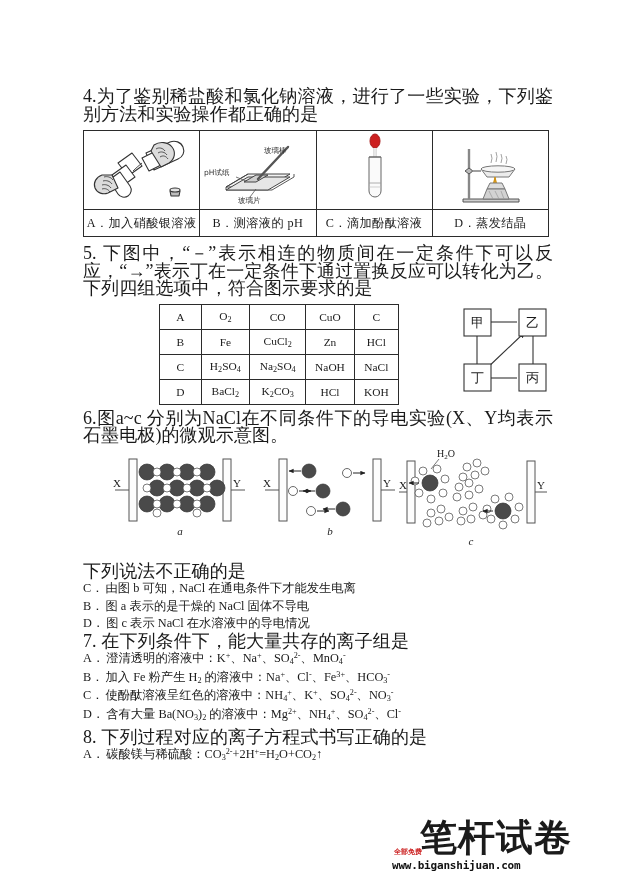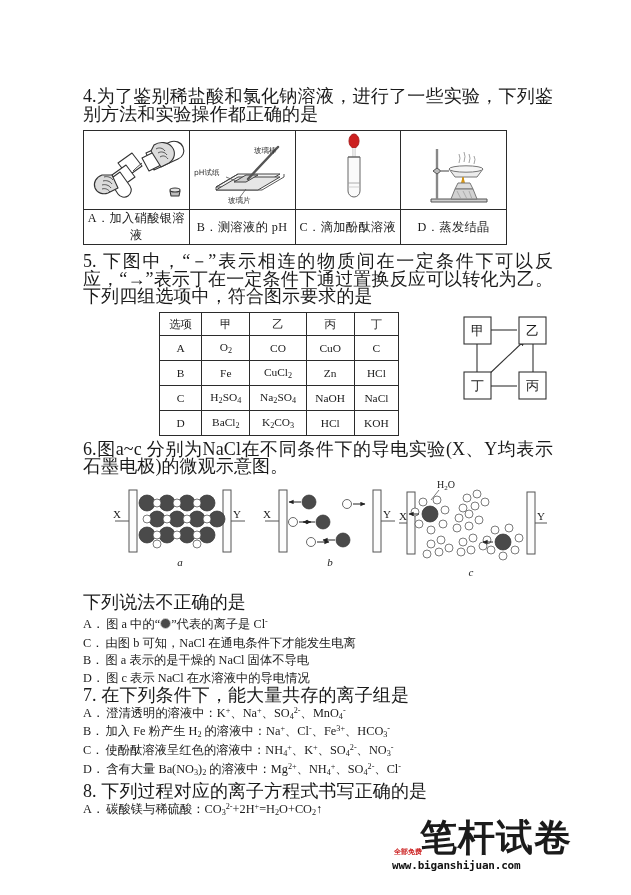--- a/index.html
+++ b/index.html
@@ -42,21 +42,21 @@
   }
   .opt-label { margin-right: 2px; }
   sub { font-size: 8.2px; vertical-align: baseline; position: relative; top: 2px; }
   sup { font-size: 8.2px; vertical-align: baseline; position: relative; top: -4px; }
 
   .block { position: relative; }
 
   
   .app-table {
     border-collapse: collapse;
-    width: 424px;
+    width: 466px;
     margin-top: 7px;
     table-layout: fixed;
   }
   .app-table td {
     border: 1px solid #2b2b2b;
     text-align: center;
     vertical-align: middle;
   }
   .app-cell { height: 78px; padding: 0; }
   .app-label {
@@ -274,27 +274,20 @@
 
     <div class="block" style="margin-top:8px;">
       <div class="q-text">
         <span>5.</span>
         <span>下图中，“－”表示相连的物质间在一定条件下可以反应，“→”表示丁在一定条件下通过置换反应可以转化为乙。下列四组选项中，符合图示要求的是</span>
       </div>
 
       <div class="q5-row">
         <table class="opt-table">
           <tbody>
-              <tr>
-            <td class="c0">选项</td>
-            <td class="c1">甲</td>
-            <td class="c2">乙</td>
-            <td class="c3">丙</td>
-            <td class="c4">丁</td>
-          </tr>
           <tr>
             <td class="c0">A</td>
             <td class="c1">O<sub>2</sub></td>
             <td class="c2">CO</td>
             <td class="c3">CuO</td>
             <td class="c4">C</td>
           </tr>
           <tr>
             <td class="c0">B</td>
             <td class="c1">Fe</td>
@@ -519,23 +512,20 @@
               <circle cx="104" cy="66" r="8" fill="#4a4a4a" stroke="#333" stroke-width=".7"></circle>
               <line x1="94" y1="66" x2="84" y2="66" stroke="#222" stroke-width="1" marker-end="url(#ah3)"></line>
             </g>
             <text x="72" y="100" font-family="Liberation Serif, serif" font-size="11" font-style="italic" text-anchor="middle" fill="#1a1a1a">c</text>
           </svg>
         </div>
       </div>
 
       <div class="q-text" style="margin-top:2px;">下列说法不正确的是</div>
 
-      <div class="opt-line q-gap">
-        <span class="opt-label">A．</span>图 a 中的“<span style="display:inline-block;width:9px;height:9px;border-radius:50%;background:#4a4a4a;border:1.4px solid #cfcfcf;vertical-align:-1px;"></span>”代表的离子是 Cl<sup>-</sup>
-      </div>
       <div class="opt-line">
         <span class="opt-label">C．</span>由图 b 可知，NaCl 在通电条件下才能发生电离
       </div>
       <div class="opt-line">
         <span class="opt-label">B．</span>图 a 表示的是干燥的 NaCl 固体不导电
       </div>
       <div class="opt-line">
         <span class="opt-label">D．</span>图 c 表示 NaCl 在水溶液中的导电情况
       </div>
     </div>

